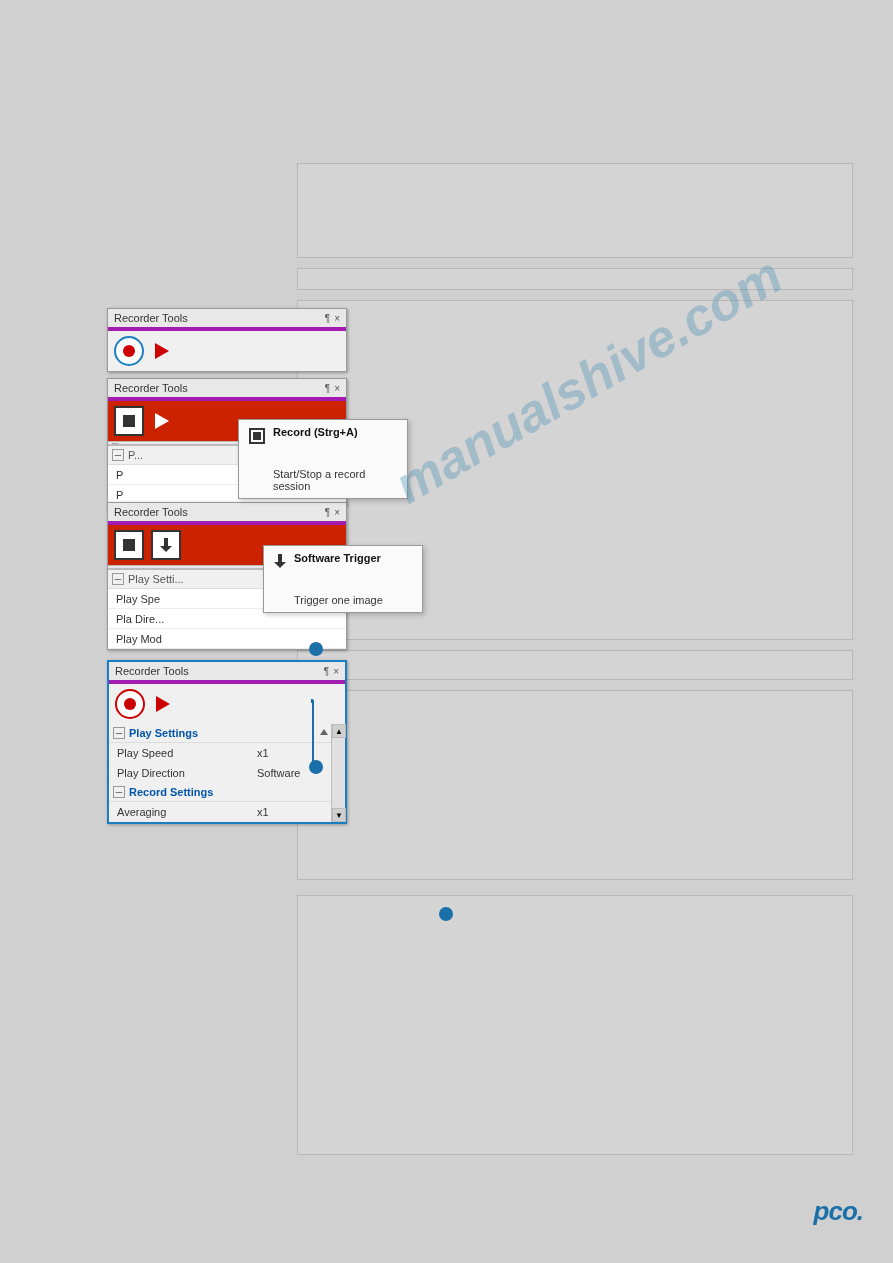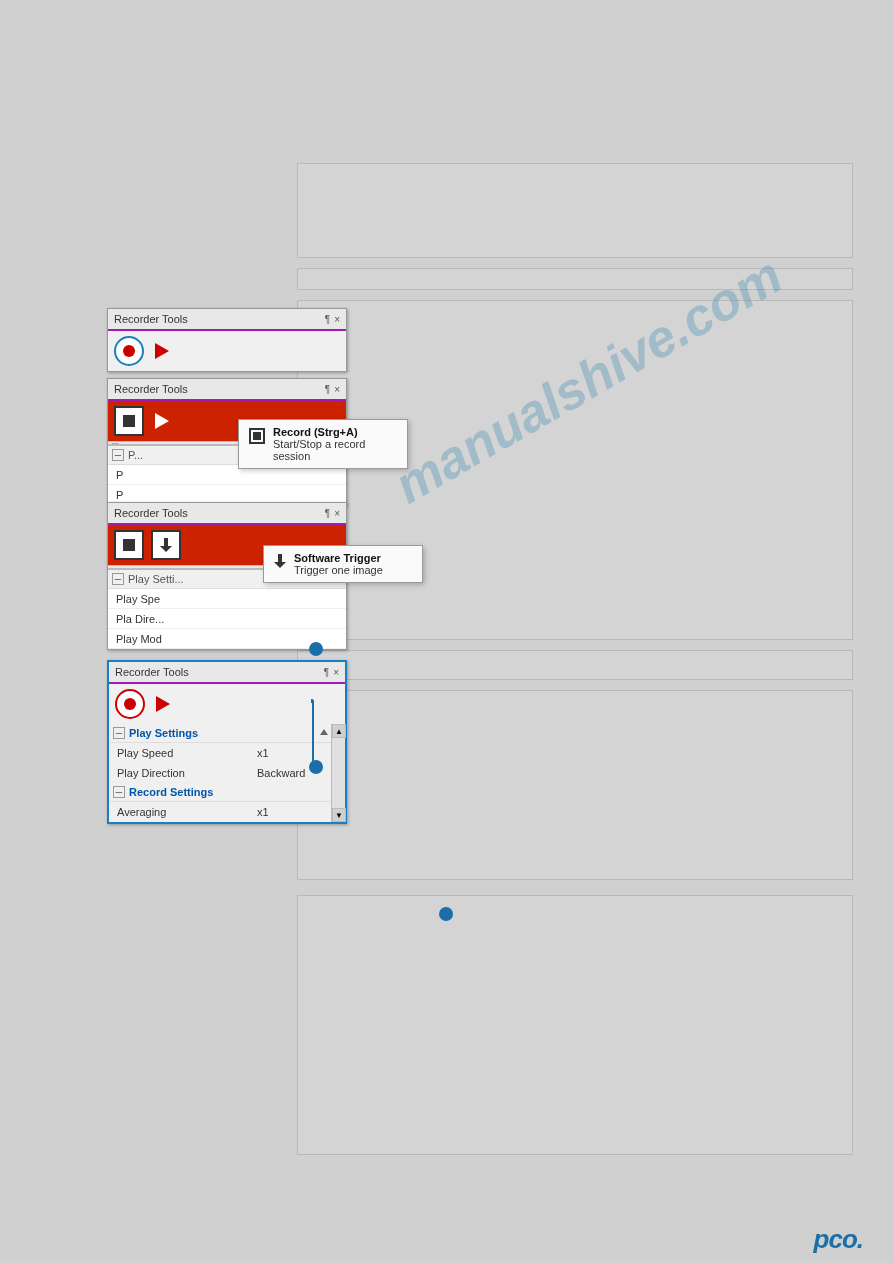--- a/index.html
+++ b/index.html
@@ -16,21 +16,21 @@
     
     .recorder-window {
       position: absolute;
       background: #f0f0f0;
       border: 1px solid #999;
       box-shadow: 1px 1px 3px rgba(0,0,0,0.3);
     }
 
     .recorder-titlebar {
       background: #e8e8e8;
-      border-bottom: 2px solid #a21caf;
+      border-bottom: 4px solid #a21caf;
       padding: 3px 6px;
       display: flex;
       align-items: center;
       justify-content: space-between;
       height: 22px;
     }
 
     .recorder-titlebar-title {
       font-size: 11px;
       color: #333;
@@ -163,20 +163,21 @@
 
     .tooltip-title {
       font-size: 11px;
       font-weight: bold;
       color: #111;
     }
 
     .tooltip-desc {
       font-size: 11px;
       color: #333;
+      margin-top: 30px;
     }
 
     
     .settings-panel {
       border-top: 1px solid #bbb;
       background: white;
     }
 
     .settings-row {
       display: flex;
@@ -284,21 +285,21 @@
     
     .connector-line {
       position: absolute;
       background: #1a6fa8;
       z-index: 19;
     }
 
     
     .pco-logo {
       position: absolute;
-      bottom: 8px;
+      bottom: 36px;
       right: 30px;
       font-size: 26px;
       font-weight: bold;
       color: #1a6fa8;
       font-style: italic;
       letter-spacing: -1px;
     }
 
     
     .blue-outlined {
@@ -472,21 +473,21 @@
             <polygon points="5,2 9,8 1,8" fill="#666"></polygon>
           </svg>
       </div>
     </div>
     <div class="settings-row">
       <span class="settings-label">Play Speed</span>
       <span class="settings-value">x1</span>
     </div>
     <div class="settings-row">
       <span class="settings-label">Play Direction</span>
-      <span class="settings-value">Backward</span>
+      <span class="settings-value">Software</span>
     </div>
 
     <div class="settings-section-header">
       <div class="section-expand">─</div>
       <span class="section-title">Record Settings</span>
     </div>
     <div class="settings-row">
       <span class="settings-label">Averaging</span>
       <span class="settings-value">x1</span>
     </div>

